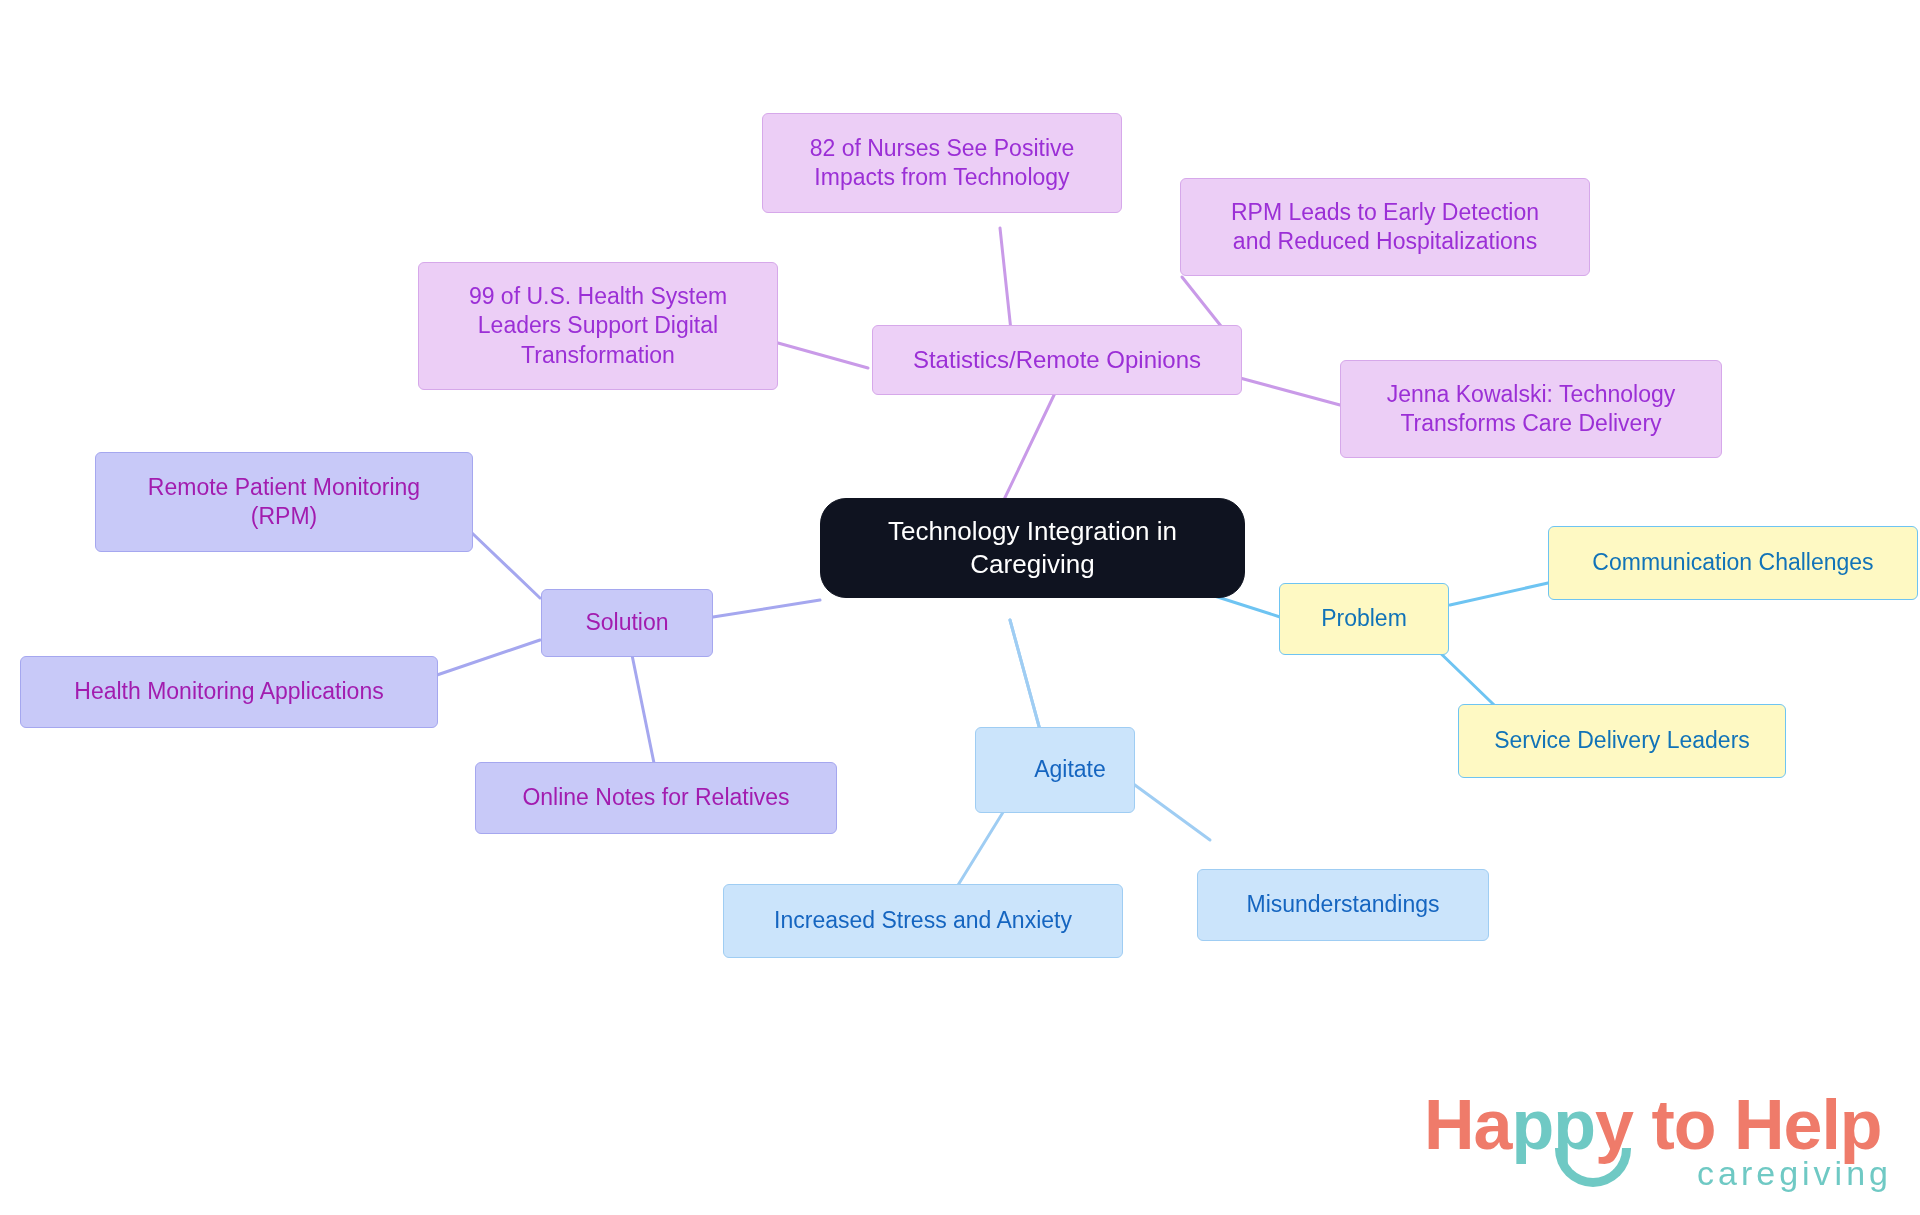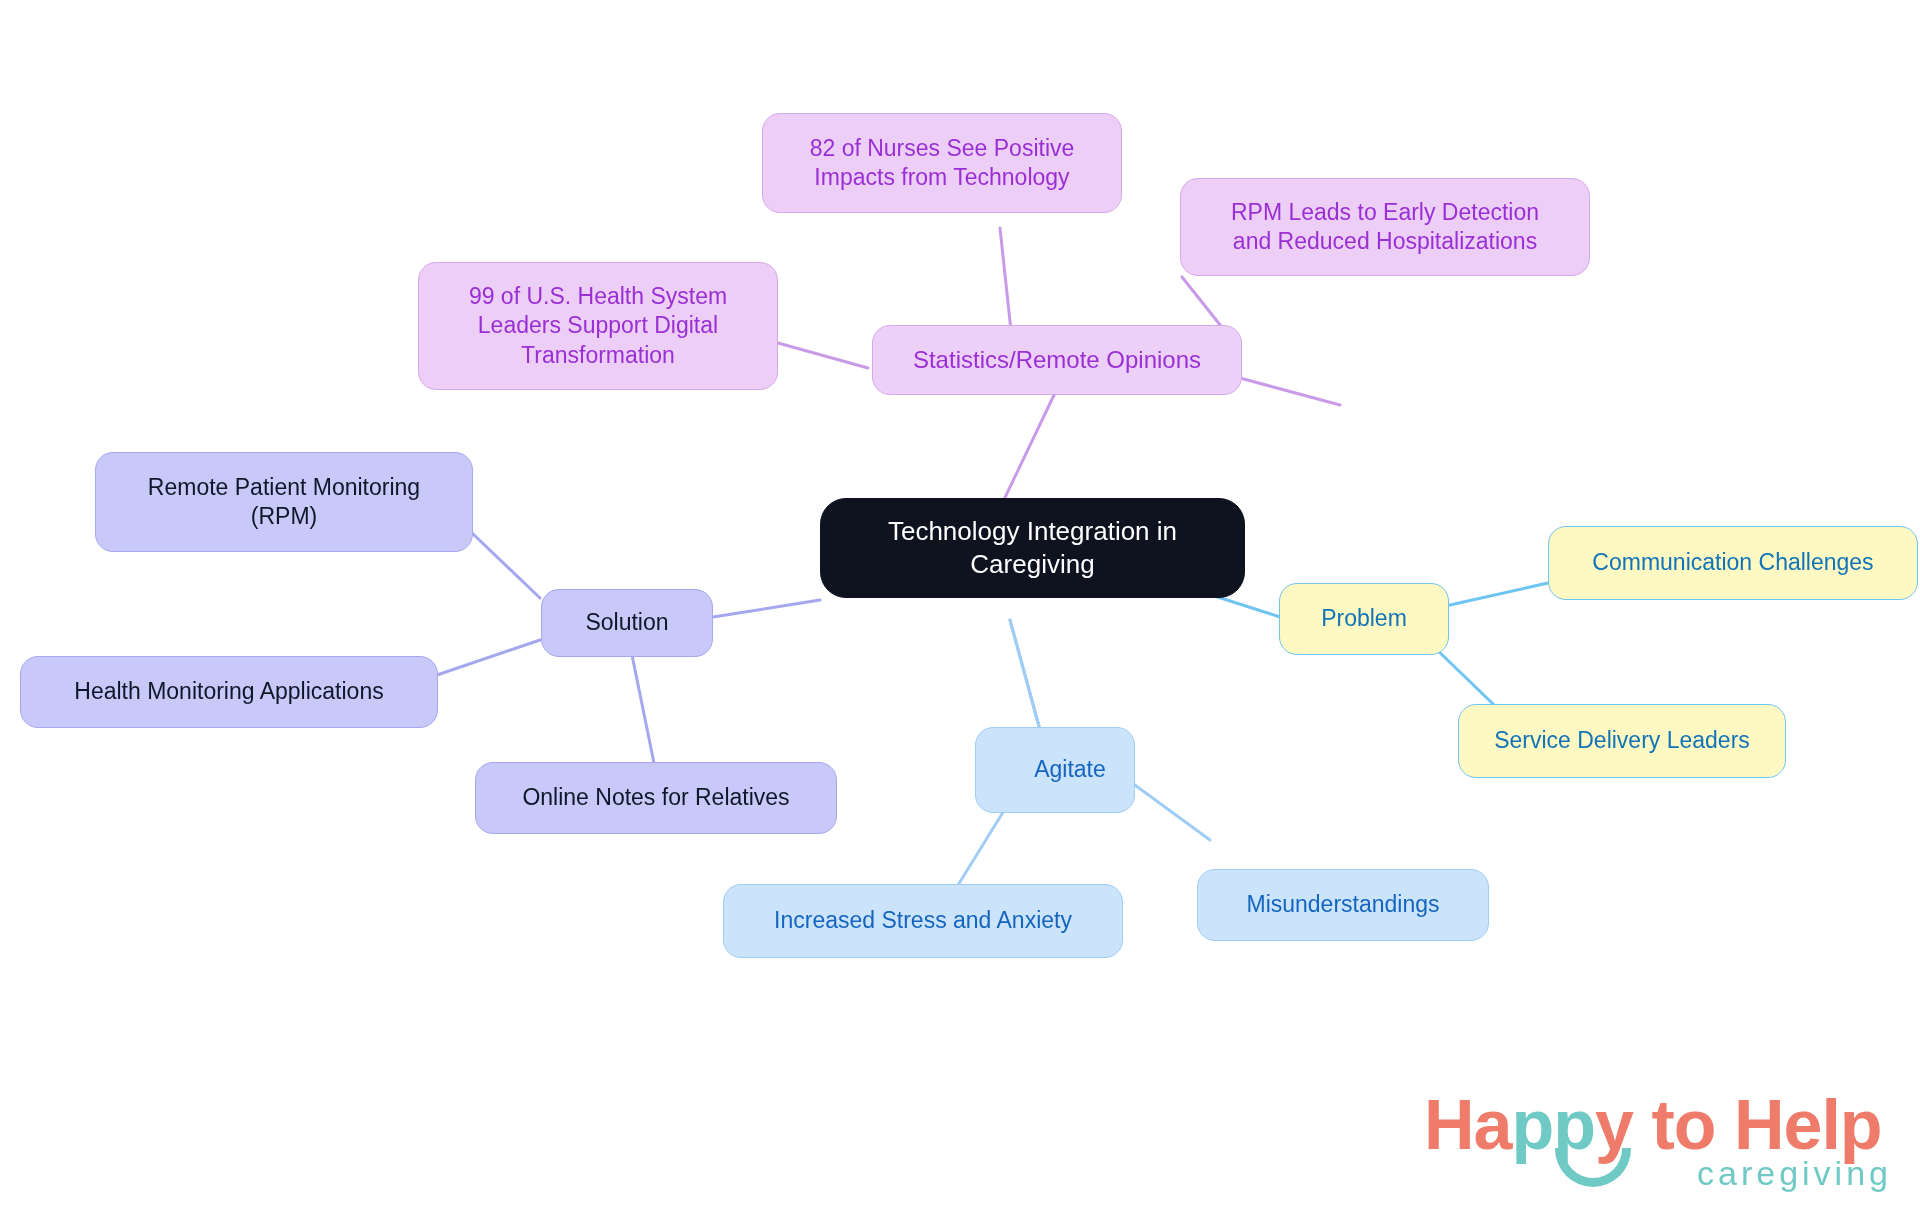--- a/index.html
+++ b/index.html
@@ -31,21 +31,21 @@
     pointer-events: none;
   }
 
   .node {
     position: absolute;
     box-sizing: border-box;
     display: flex;
     align-items: center;
     justify-content: center;
     text-align: center;
-    border-radius: 18px;
+    border-radius: 6px;
     border: 1.5px solid transparent;
     line-height: 1.28;
     padding: 6px 14px;
     white-space: pre-line;
   }
 
   .node.root {
     background: #0f1320;
     border-color: #0f1320;
     color: #ffffff;
@@ -62,21 +62,21 @@
   .node.purple-hub {
     background: #edd0f7;
     border-color: #d6a8ea;
     color: #9b2fd6;
     font-size: 24px;
   }
 
   .node.periwinkle {
     background: #c8c9f8;
     border-color: #a5a7ef;
-    color: #0f172a;
+    color: #a21caf;
     font-size: 23px;
   }
 
   .node.blue {
     background: #fef9c3;
     border-color: #6ec4f2;
     color: #1173b8;
     font-size: 23px;
   }
 
@@ -168,20 +168,22 @@
   <div class="node purple" style="left:762px; top:113px; width:360px; height:100px;">82 of Nurses See Positive
 Impacts from Technology</div>
 
   <div class="node purple" style="left:418px; top:262px; width:360px; height:128px;">99 of U.S. Health System
 Leaders Support Digital
 Transformation</div>
 
   <div class="node purple" style="left:1180px; top:178px; width:410px; height:98px;">RPM Leads to Early Detection
 and Reduced Hospitalizations</div>
 
+  <div class="node purple" style="left:1340px; top:360px; width:382px; height:98px;">Jenna Kowalski: Technology
+Transforms Care Delivery</div>
 
   <div class="node periwinkle" style="left:541px; top:589px; width:172px; height:68px;">Solution</div>
 
   <div class="node periwinkle" style="left:95px; top:452px; width:378px; height:100px;">Remote Patient Monitoring
 (RPM)</div>
 
   <div class="node periwinkle" style="left:20px; top:656px; width:418px; height:72px;">Health Monitoring Applications</div>
 
   <div class="node periwinkle" style="left:475px; top:762px; width:362px; height:72px;">Online Notes for Relatives</div>
 

